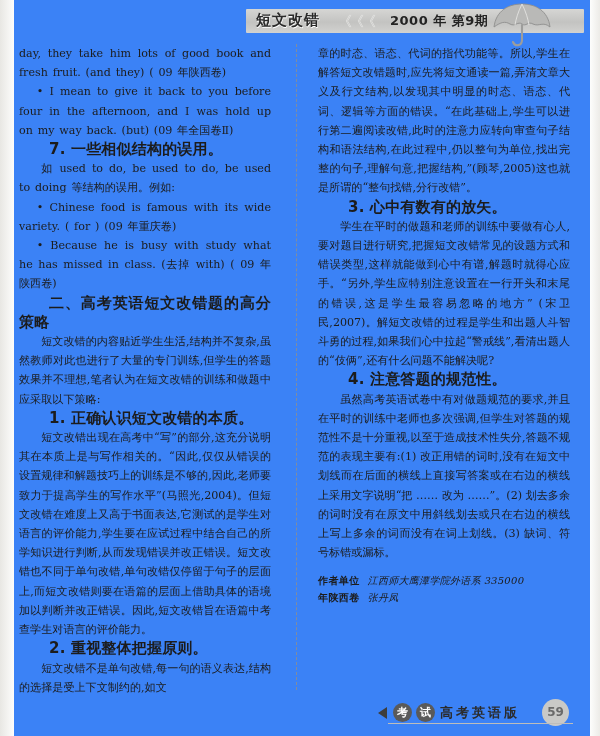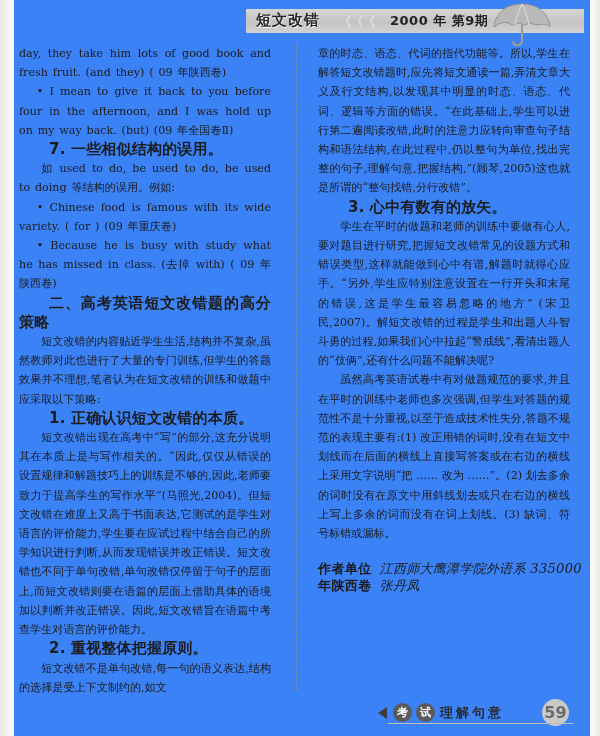--- a/index.html
+++ b/index.html
@@ -125,22 +125,22 @@
     font-size: 15px;
     letter-spacing: 0.2px;
   }
   p.en {
     font-family: "DejaVu Serif", "Liberation Serif", serif;
     word-spacing: 0.12em;
   }
 
   
   .colophon {
-    margin-top: 17px;
-    font-size: 13px;
+    margin-top: 10px;
+    font-size: 10px;
     line-height: 17px;
     font-family: "DejaVu Serif", "Liberation Serif", serif;
   }
   .colophon .row { white-space: nowrap; }
   .colophon .label {
     font-weight: bold;
     letter-spacing: 0.4px;
     margin-right: 8px;
   }
   .colophon .value {
@@ -193,21 +193,21 @@
   .footer-page {
     position: absolute;
     left: 164px;
     top: 1px;
     width: 27px; height: 27px;
     border-radius: 50%;
     background: #c9c9c7;
     color: #6a6a6a;
     font-family: "DejaVu Sans", "Liberation Sans", sans-serif;
     font-weight: bold;
-    font-size: 16px;
+    font-size: 12px;
     line-height: 27px;
     text-align: center;
   }
   .footer-rule {
     position: absolute;
     left: 10px;
     top: 25px;
     width: 185px;
     height: 1px;
     background: #bdbdbb;
@@ -247,34 +247,35 @@
     <p class="heading">1. 正确认识短文改错的本质。</p>
     <p class="indent">短文改错出现在高考中“写”的部分,这充分说明其在本质上是与写作相关的。“因此,仅仅从错误的设置规律和解题技巧上的训练是不够的,因此,老师要致力于提高学生的写作水平”(马照光,2004)。但短文改错在难度上又高于书面表达,它测试的是学生对语言的评价能力,学生要在应试过程中结合自己的所学知识进行判断,从而发现错误并改正错误。短文改错也不同于单句改错,单句改错仅停留于句子的层面上,而短文改错则要在语篇的层面上借助具体的语境加以判断并改正错误。因此,短文改错旨在语篇中考查学生对语言的评价能力。</p>
     <p class="heading">2. 重视整体把握原则。</p>
     <p class="indent">短文改错不是单句改错,每一句的语义表达,结构的选择是受上下文制约的,如文</p>
   </div>
 
   <div class="column col-right">
     <p class="plain">章的时态、语态、代词的指代功能等。所以,学生在解答短文改错题时,应先将短文通读一篇,弄清文章大义及行文结构,以发现其中明显的时态、语态、代词、逻辑等方面的错误。“在此基础上,学生可以进行第二遍阅读改错,此时的注意力应转向审查句子结构和语法结构,在此过程中,仍以整句为单位,找出完整的句子,理解句意,把握结构,”(顾琴,2005)这也就是所谓的“整句找错,分行改错”。</p>
     <p class="heading">3. 心中有数有的放矢。</p>
     <p class="indent">学生在平时的做题和老师的训练中要做有心人,要对题目进行研究,把握短文改错常见的设题方式和错误类型,这样就能做到心中有谱,解题时就得心应手。“另外,学生应特别注意设置在一行开头和末尾的错误,这是学生最容易忽略的地方”  (宋卫民,2007)。解短文改错的过程是学生和出题人斗智斗勇的过程,如果我们心中拉起“警戒线”,看清出题人的“伎俩”,还有什么问题不能解决呢?</p>
+    <p class="heading">4. 注意答题的规范性。</p>
     <p class="indent">虽然高考英语试卷中有对做题规范的要求,并且在平时的训练中老师也多次强调,但学生对答题的规范性不是十分重视,以至于造成技术性失分,答题不规范的表现主要有:(1) 改正用错的词时,没有在短文中划线而在后面的横线上直接写答案或在右边的横线上采用文字说明“把 …… 改为 ……”。(2) 划去多余的词时没有在原文中用斜线划去或只在右边的横线上写上多余的词而没有在词上划线。(3) 缺词、符号标错或漏标。</p>
 
     <div class="colophon">
       <div class="row">
         <span class="label">作者单位</span><span class="value">江西师大鹰潭学院外语系 335000</span>
       </div>
       <div class="row">
         <span class="label">年陕西卷</span><span class="value">张丹凤</span>
       </div>
     </div>
   </div>
 
   <div class="footer">
     <div class="footer-tri"></div>
     <div class="footer-badge b1">考</div>
     <div class="footer-badge b2">试</div>
-    <div class="footer-title">理解句意</div>
+    <div class="footer-title">高考英语版</div>
     <div class="footer-page">59</div>
     <div class="footer-rule"></div>
   </div>
 
 </div>
 
 </body></html>

